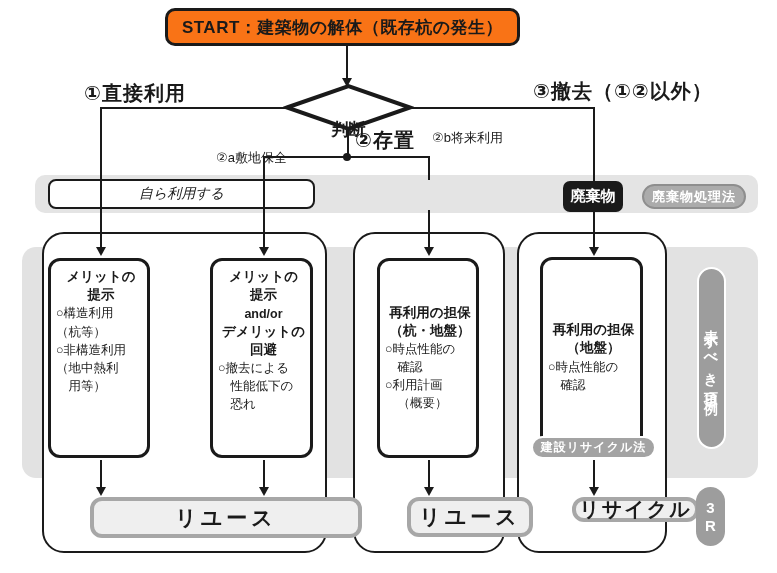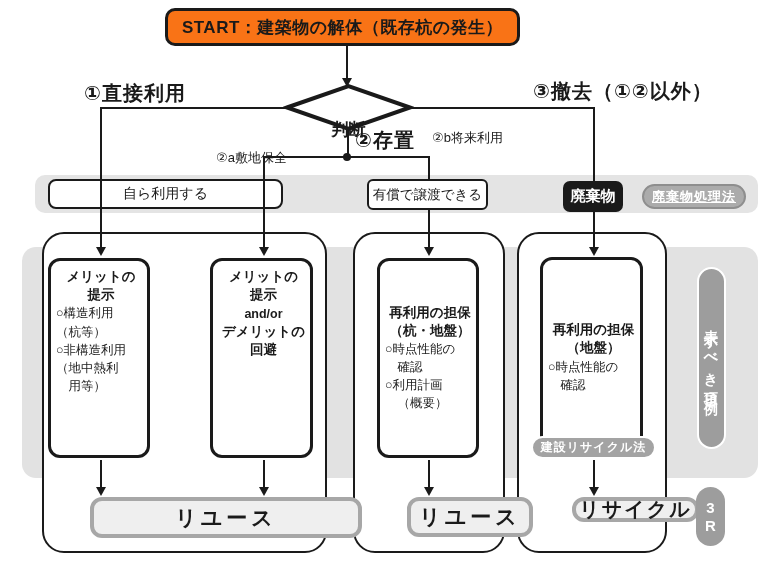--- a/index.html
+++ b/index.html
@@ -19,21 +19,21 @@
     display:flex; align-items:center; justify-content:center;
     font-weight:bold; font-size:17px; letter-spacing:.5px;}
   
   .wbox{background:#fff; border:2.5px solid #1a1a1a; border-radius:8px;
     display:flex; align-items:center; justify-content:center; font-size:14px;}
   .blackbox{background:#1a1a1a; color:#fff; border-radius:7px;
     display:flex; align-items:center; justify-content:center;
     font-weight:bold; font-size:15px;}
   .graypill{background:#ababab; color:#fff; border:2px solid #8e8e8e; border-radius:14px;
     display:flex; align-items:center; justify-content:center;
-    font-weight:bold; font-size:13px; letter-spacing:1px;text-decoration:underline;}
+    font-weight:bold; font-size:13px; letter-spacing:1px;}
   .whitepill{background:#a3a3a3; color:#fff; border:2px solid #fff; border-radius:13px;
     display:flex; align-items:center; justify-content:center;
     font-weight:bold; font-size:12px; letter-spacing:1px;}
   
   .ibox{background:#fff; border:3px solid #1a1a1a; border-radius:12px;
     padding:7px 1px 0 5px;}
   .ibox.vcenter{display:flex; flex-direction:column; justify-content:center; padding-top:0;}
   .bhead{font-weight:bold; text-align:center; font-size:13.5px; line-height:1.35; white-space:pre-line;}
   .bbody{font-size:12.5px; line-height:1.45; white-space:pre-line;}
   .bmid{font-weight:bold; text-align:center; font-size:12.5px; line-height:1.3; margin:2px 0 0 0;}
@@ -69,25 +69,22 @@
   <div class="abs panel" style="left:22px; top:247px; width:736px; height:231px;"></div>
 
   <div class="abs group" style="left:42px; top:232px; width:285px; height:321px;"></div>
   <div class="abs group" style="left:353px; top:232px; width:152px; height:321px;"></div>
   <div class="abs group" style="left:517px; top:232px; width:150px; height:321px;"></div>
 
   <div class="abs startbox" style="left:165px; top:8px; width:355px; height:38px;">
     <span>START：建築物の解体（既存杭の発生）</span>
   </div>
 
-  <div class="abs wbox" style="left:48px; top:179px; width:235px; height:30px;">
+  <div class="abs wbox" style="left:48px; top:179px; width:267px; height:30px;font-style:italic;">
     <span>自ら利用する</span>
-  </div>
-  <div class="abs wbox" style="left:367px; top:179px; width:121px; height:31px; border-radius:6px; font-size:13.5px;">
-    <span>有償で譲渡できる</span>
   </div>
   <div class="abs blackbox" style="left:563px; top:181px; width:60px; height:31px;">
     <span>廃棄物</span>
   </div>
   <div class="abs graypill" style="left:642px; top:184px; width:104px; height:25px;">
     <span>廃棄物処理法</span>
   </div>
 
   <div class="abs biglabel" style="left:533px; top:78px;">③撤去（①②以外）</div>
   <div class="abs biglabel" style="left:84px; top:80px;">①直接利用</div>
@@ -130,20 +127,23 @@
 （地中熱利
 　用等）</div>
   </div>
 
   <div class="abs ibox" style="left:210px; top:258px; width:103px; height:200px;">
     <div class="bhead">メリットの
 提示</div>
     <div class="bmid">and/or</div>
     <div class="bhead">デメリットの
 回避</div>
+    <div class="bbody">○撤去による
+　性能低下の
+　恐れ</div>
   </div>
 
   <div class="abs ibox vcenter" style="left:377px; top:258px; width:102px; height:200px;">
     <div class="bhead">再利用の担保
 （杭・地盤）</div>
     <div class="bbody">○時点性能の
 　確認
 ○利用計画
 　（概要）</div>
   </div>

